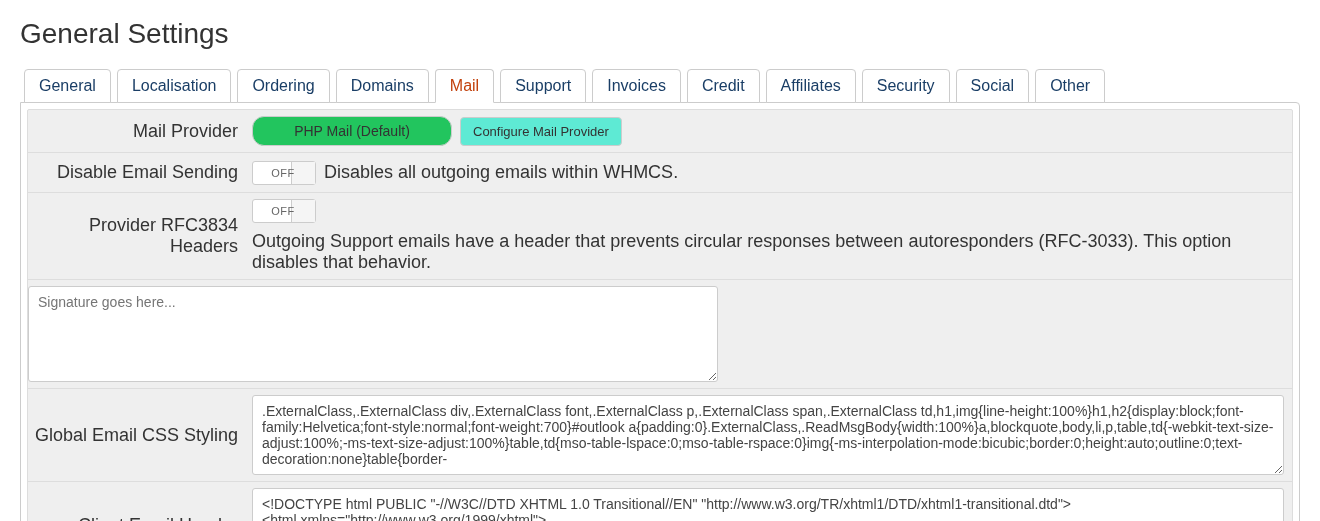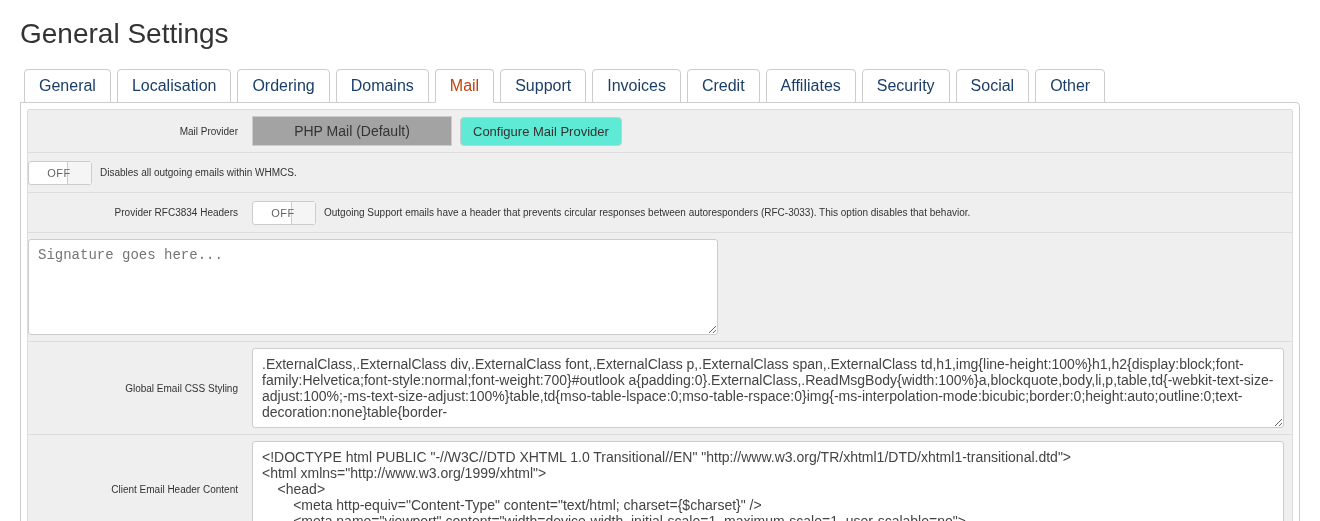--- a/index.html
+++ b/index.html
@@ -55,34 +55,34 @@
     padding: 6px 8px 6px 0;
     gap: 10px;
     min-height: 40px;
   }
   .row.tall { align-items: center; }
   .row-label {
     width: 214px;
     flex: 0 0 214px;
     text-align: right;
     color: #333;
-    font-size: 10px;
+    font-size: 18px;
     padding-right: 4px;
   }
   .row-field {
     flex: 1;
     display: flex;
     align-items: center;
     gap: 8px;
     flex-wrap: wrap;
   }
   .select {
-    background: #a3a3a3;
-    border: 1px solid #ccc;
-    border-radius: 0;
+    background: #22c55e;
+    border: 1px solid #ccc;
+    border-radius: 12px;
     padding: 6px 10px;
     min-width: 200px;
     text-align: center;
     font-size: 14px;
     color: #333;
   }
   .btn {
     background: #5eead4;
     border: 1px solid #ccc;
     border-radius: 4px;
@@ -113,30 +113,30 @@
     position: absolute;
     width: 100%;
     text-align: center;
     font-size: 11px;
     letter-spacing: 0.5px;
     color: #666;
     left: 8px;
     padding-right: 18px;
   }
   .desc {
-    font-size: 10px;
+    font-size: 18px;
     color: #333;
   }
   textarea {
     width: 100%;
     max-width: 690px;
     border: 1px solid #ccc;
     border-radius: 3px;
     padding: 7px 9px;
-    font-family: Liberation Mono, monospace;
+    font-family: Liberation Sans, sans-serif;
     font-size: 14px;
     color: #444;
     resize: both;
     background: #fff;
   }
   textarea.wide {
     max-width: 1058px;
   }
   textarea.mono {
     font-family: inherit;
@@ -167,20 +167,21 @@
 
     <div class="row">
       <div class="row-label">Mail Provider</div>
       <div class="row-field">
         <div class="select">PHP Mail (Default)</div>
         <button class="btn">Configure Mail Provider</button>
       </div>
     </div>
 
     <div class="row">
+      <div class="row-label">Disable Email Sending</div>
       <div class="row-field">
         <div class="toggle">
           <span class="toggle-label">OFF</span>
           <div class="toggle-knob"></div>
         </div>
         <span class="desc">Disables all outgoing emails within WHMCS.</span>
       </div>
     </div>
 
     <div class="row">

